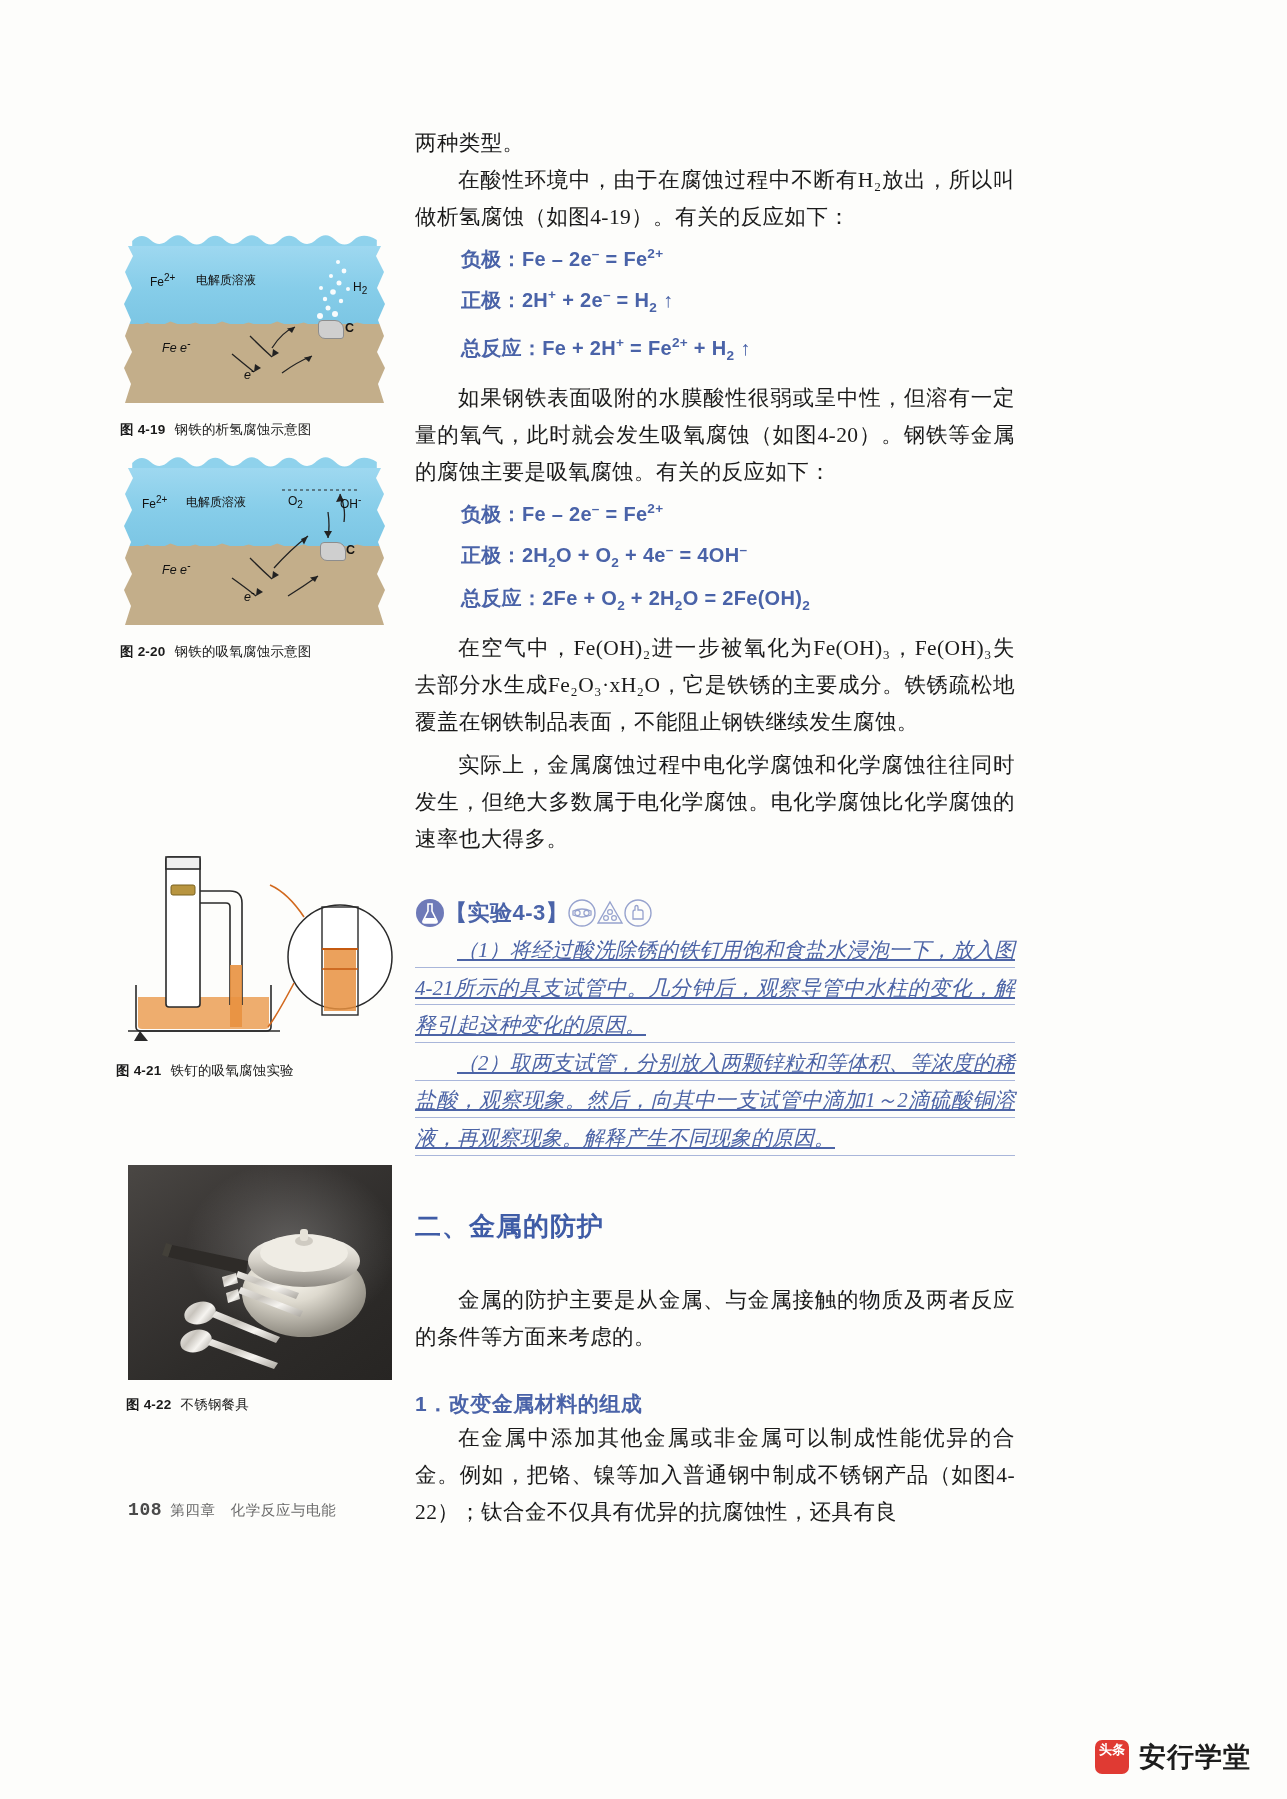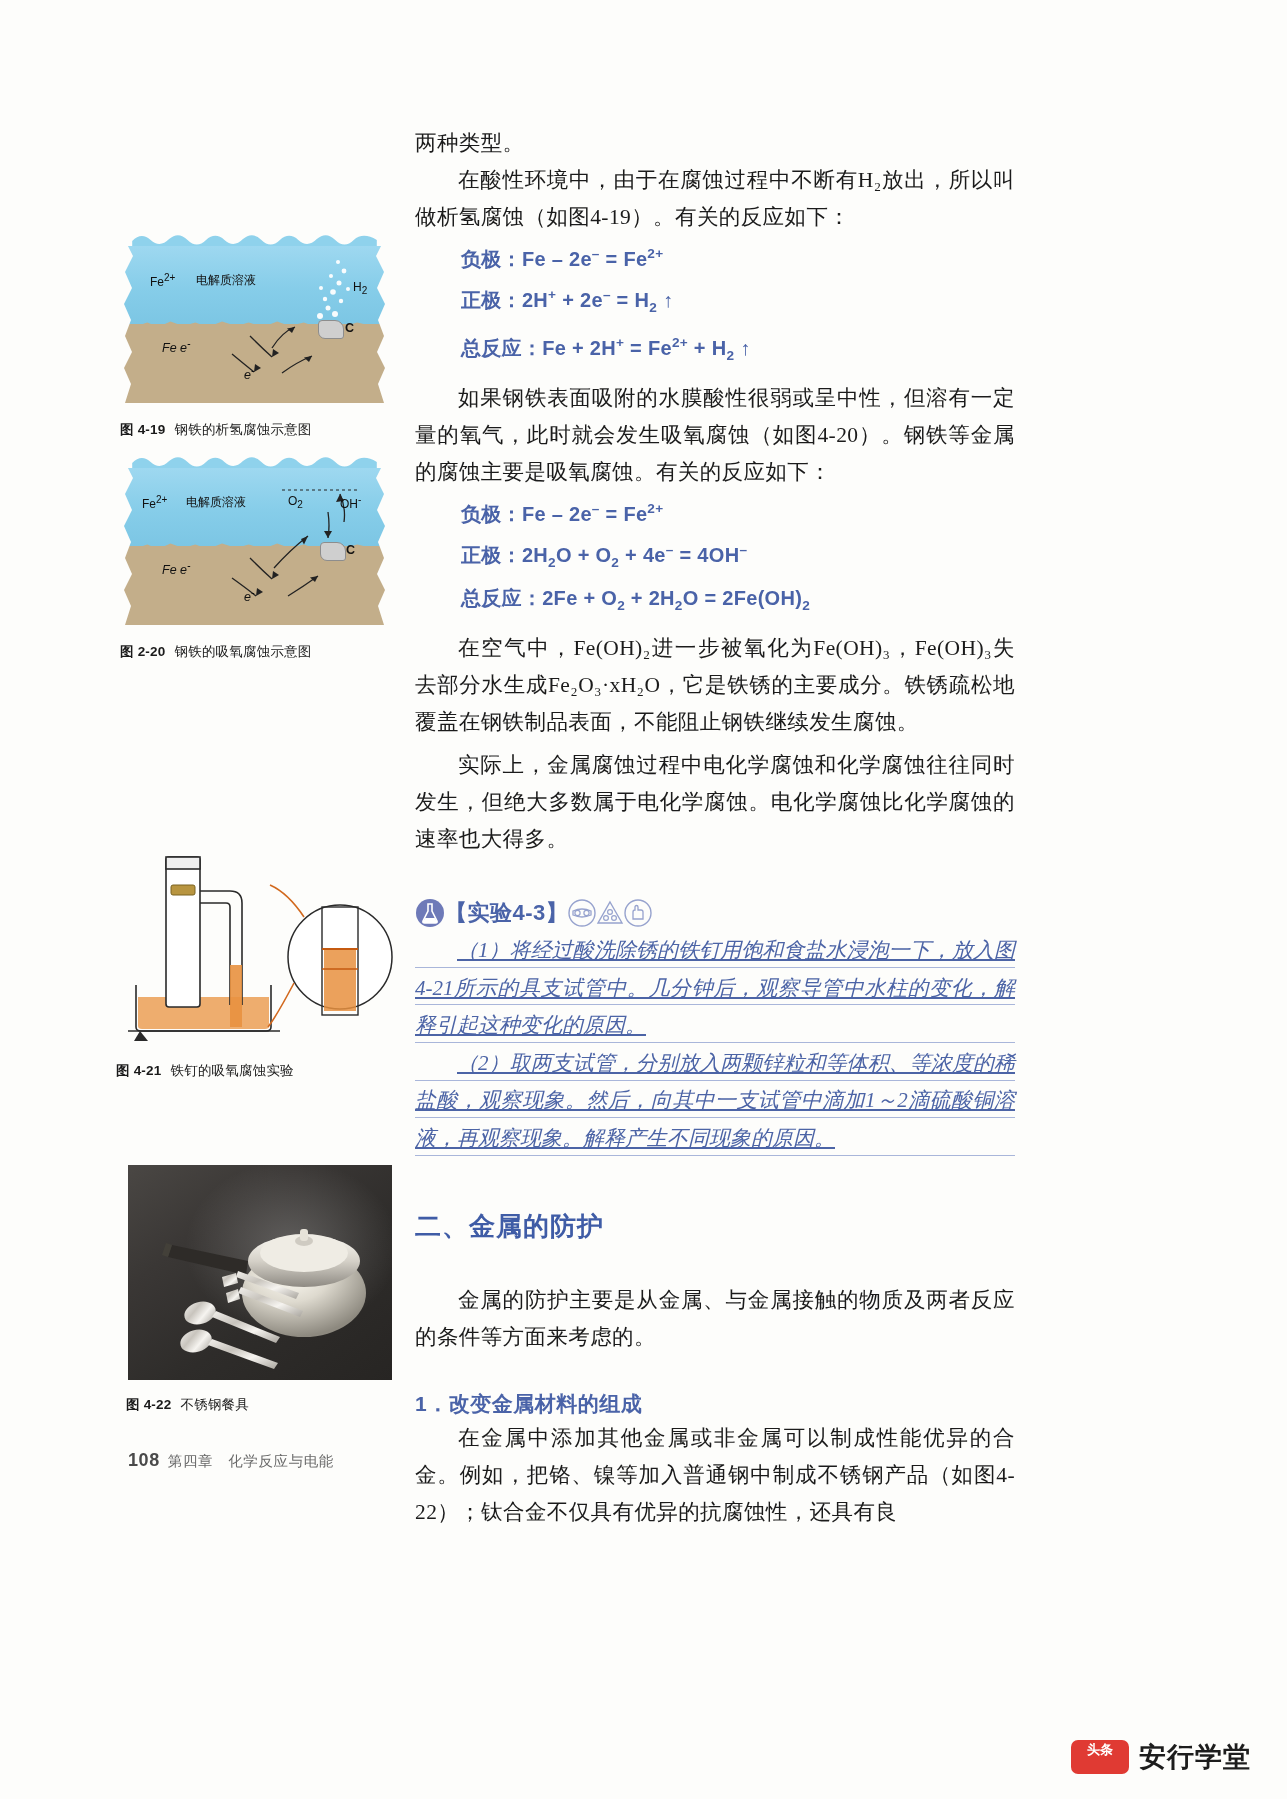--- a/index.html
+++ b/index.html
@@ -102,31 +102,31 @@
     margin:0; letter-spacing:1px;
   }
   h3.sub {
     font-family:"Liberation Sans","DejaVu Sans",sans-serif;
     font-size:21px; font-weight:700; color:#4a63a8;
     margin:0; letter-spacing:.5px;
   }
 
   
   .footer {
-    position:absolute; left:128px; top:1450px;
-    font-family:Liberation Sans, sans-serif;
+    position:absolute; left:128px; top:1500px;
+    font-family:Liberation Mono, monospace;
     font-size:14.5px; color:#6a6a6a; letter-spacing:.6px;
   }
   .footer .pg { font-size:18px; font-weight:700; color:#4a4a4a; margin-right:8px; }
   .watermark {
     position:absolute; right:36px; bottom:24px;
     display:flex; align-items:center; gap:10px;
   }
   .wm-badge {
-    width:58px; height:34px; border-radius:7px; background:#e03a33;
+    width:34px; height:34px; border-radius:7px; background:#e03a33;
     color:#fff; font-family:"Liberation Sans","DejaVu Sans",sans-serif;
     font-size:13px; font-weight:700; line-height:15px; text-align:center;
     padding-top:2px;
   }
   .wm-text {
     font-family:"Liberation Sans","DejaVu Sans",sans-serif;
     font-size:27px; font-weight:700; color:#1d1d1d; letter-spacing:1px;
   }
 </style>
 </head>

